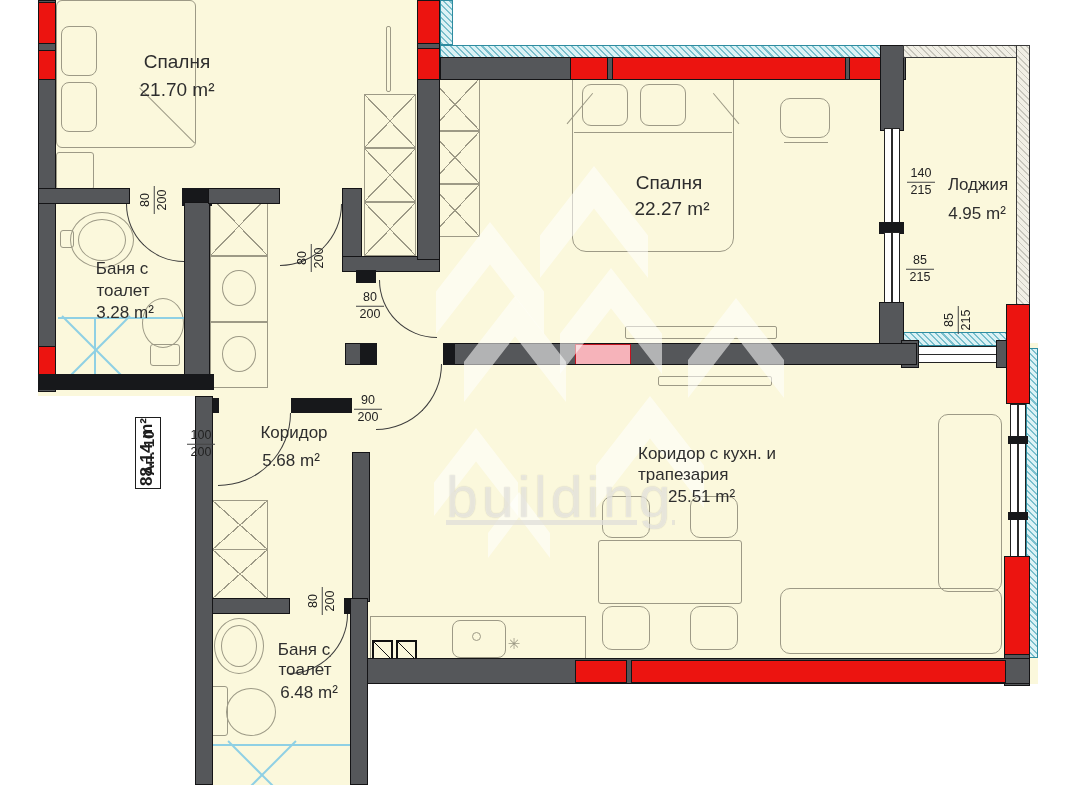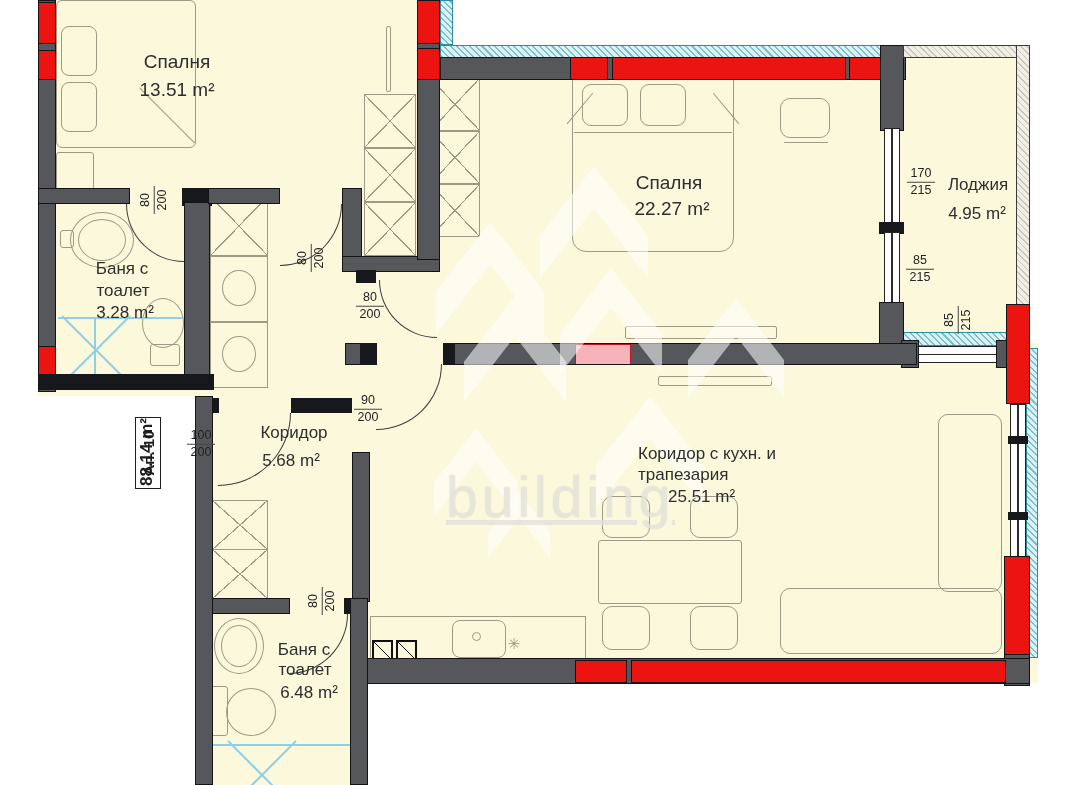--- a/index.html
+++ b/index.html
@@ -219,37 +219,37 @@
     <span>100</span>
       <span class="fr"></span>
       <span>200</span>
   </div>
   <div class="dim rot" style="left:322px;top:601px;">
     <span>80</span>
       <span class="fr"></span>
       <span>200</span>
   </div>
   <div class="dim" style="left:921px;top:182px;">
-    <span>170</span>
+    <span>140</span>
       <span class="fr"></span>
       <span>215</span>
   </div>
   <div class="dim" style="left:920px;top:269px;">
     <span>85</span>
       <span class="fr"></span>
       <span>215</span>
   </div>
   <div class="dim rot" style="left:958px;top:320px;">
     <span>85</span>
       <span class="fr"></span>
       <span>215</span>
   </div>
 
   <div class="lbl big" style="left:177px;top:62px;">Спалня</div>
-  <div class="lbl big" style="left:177px;top:90px;">13.51 m²</div>
+  <div class="lbl big" style="left:177px;top:90px;">21.70 m²</div>
   <div class="lbl big" style="left:669px;top:183px;">Спалня</div>
   <div class="lbl big" style="left:672px;top:209px;">22.27 m²</div>
   <div class="lbl" style="left:978px;top:185px;">Лоджия</div>
   <div class="lbl" style="left:977px;top:214px;">4.95 m²</div>
   <div class="lbl" style="left:122px;top:269px;">Баня с</div>
   <div class="lbl" style="left:123px;top:291px;">тоалет</div>
   <div class="lbl" style="left:125px;top:313px;">3.28 m²</div>
   <div class="lbl" style="left:294px;top:433px;">Коридор</div>
   <div class="lbl" style="left:291px;top:461px;">5.68 m²</div>
   <div class="lbl left" style="left:638px;top:454px;">Коридор с кухн. и</div>

